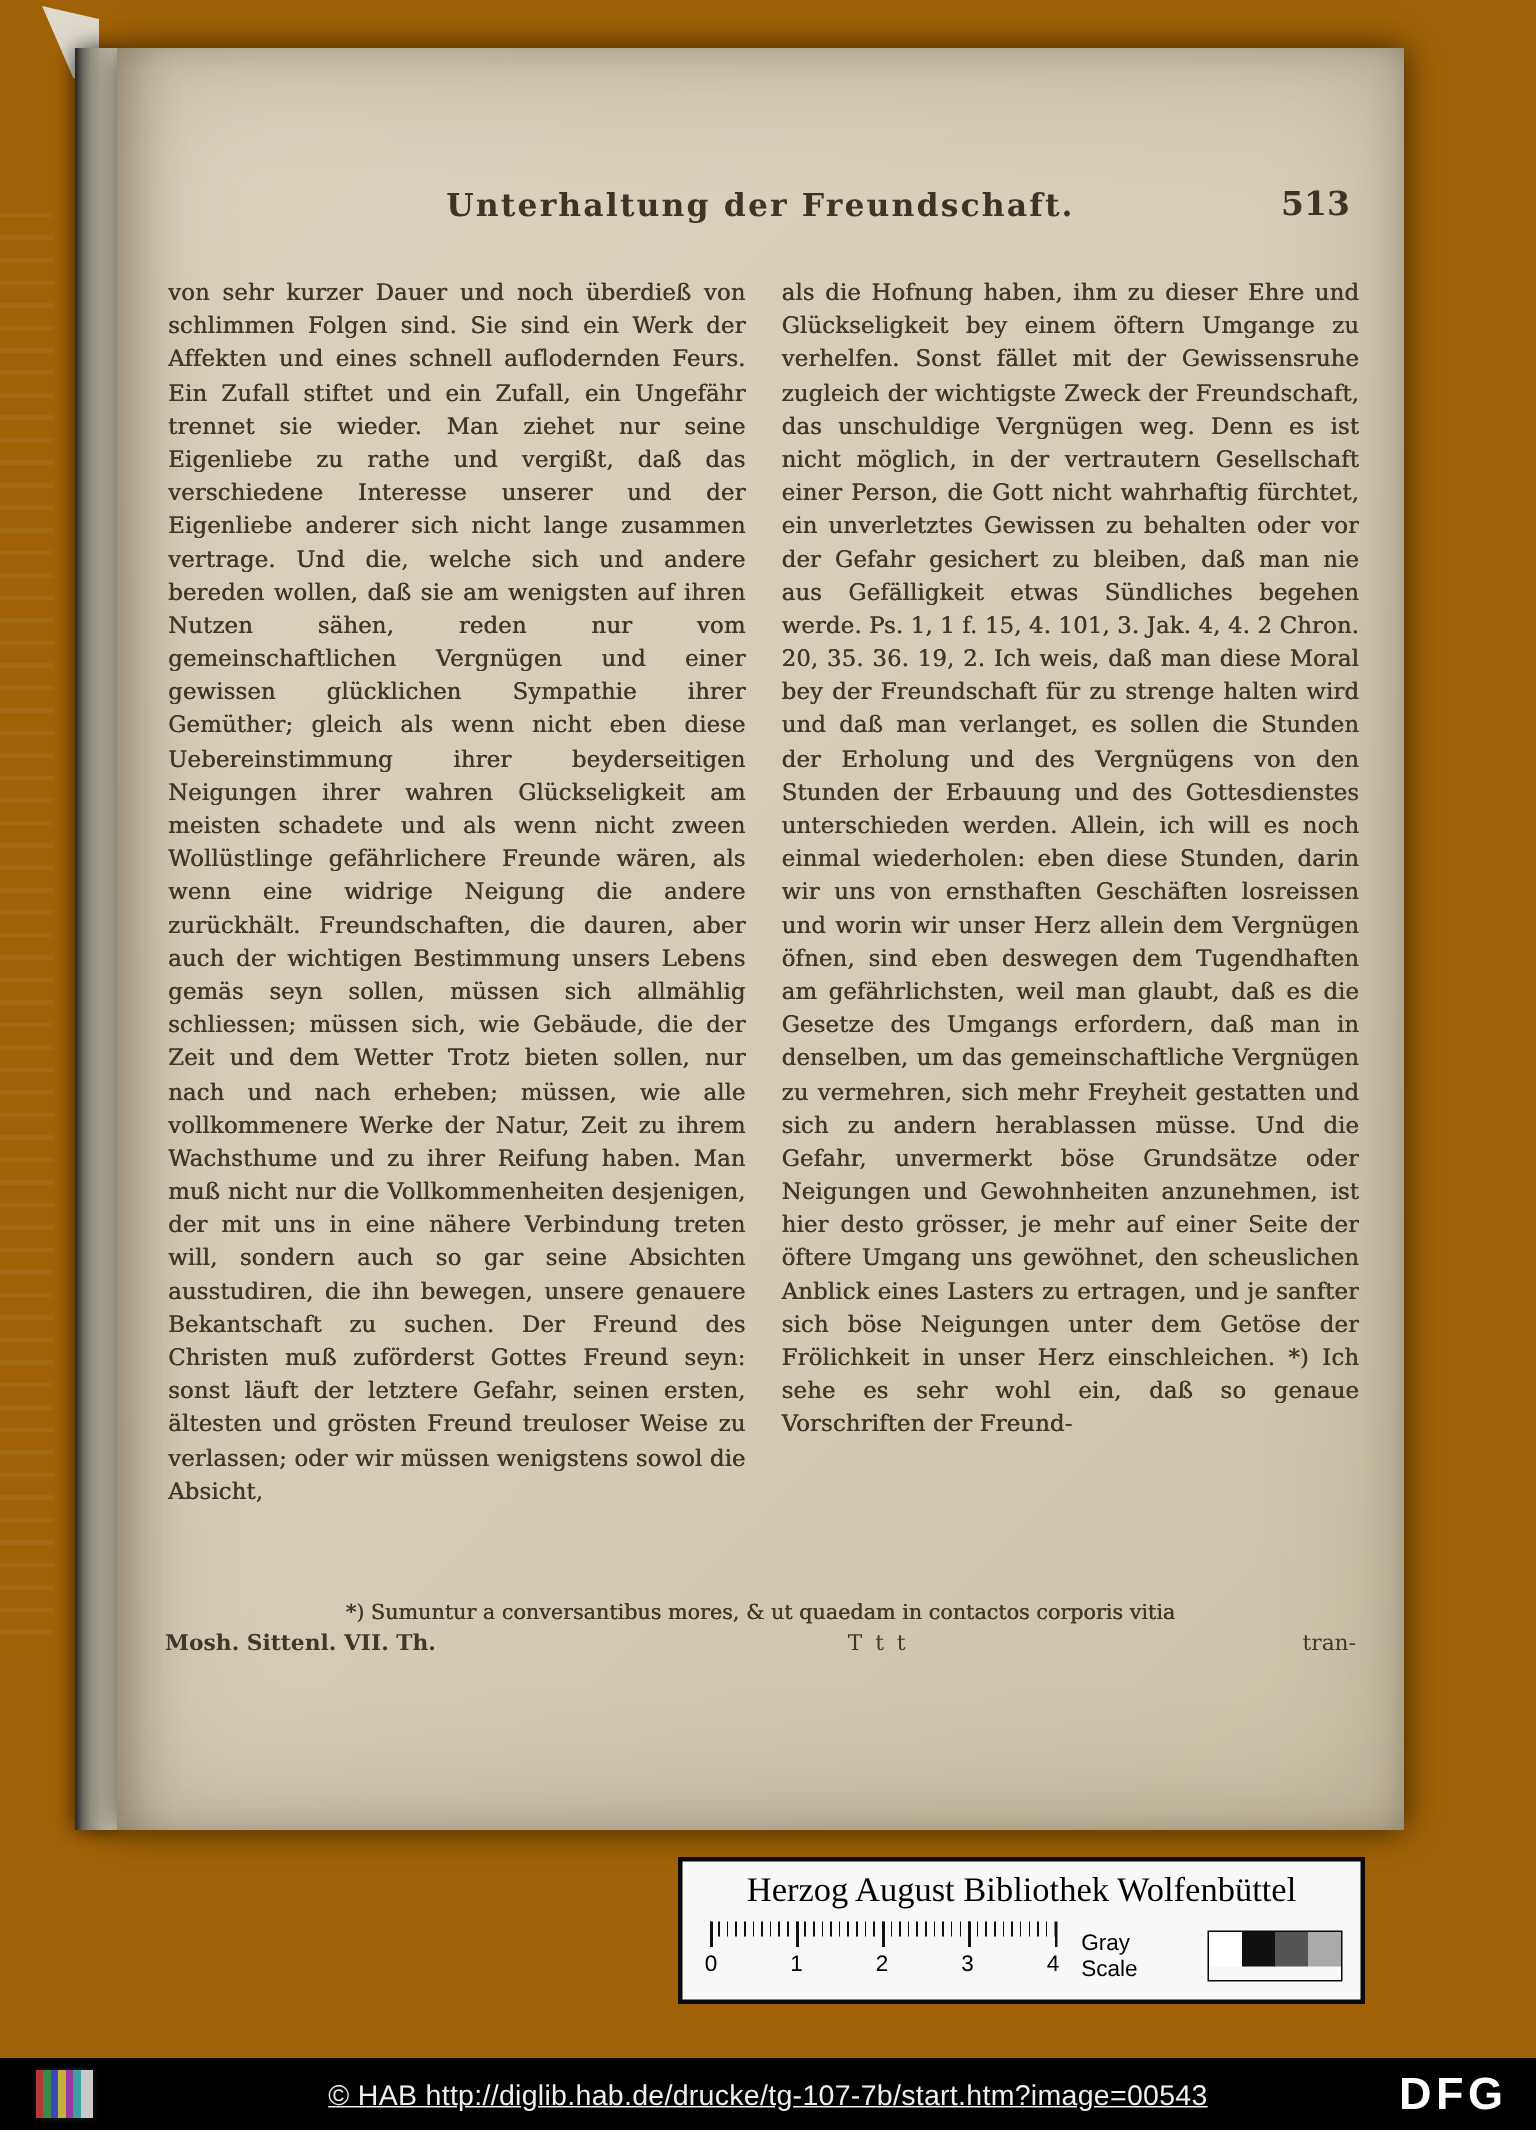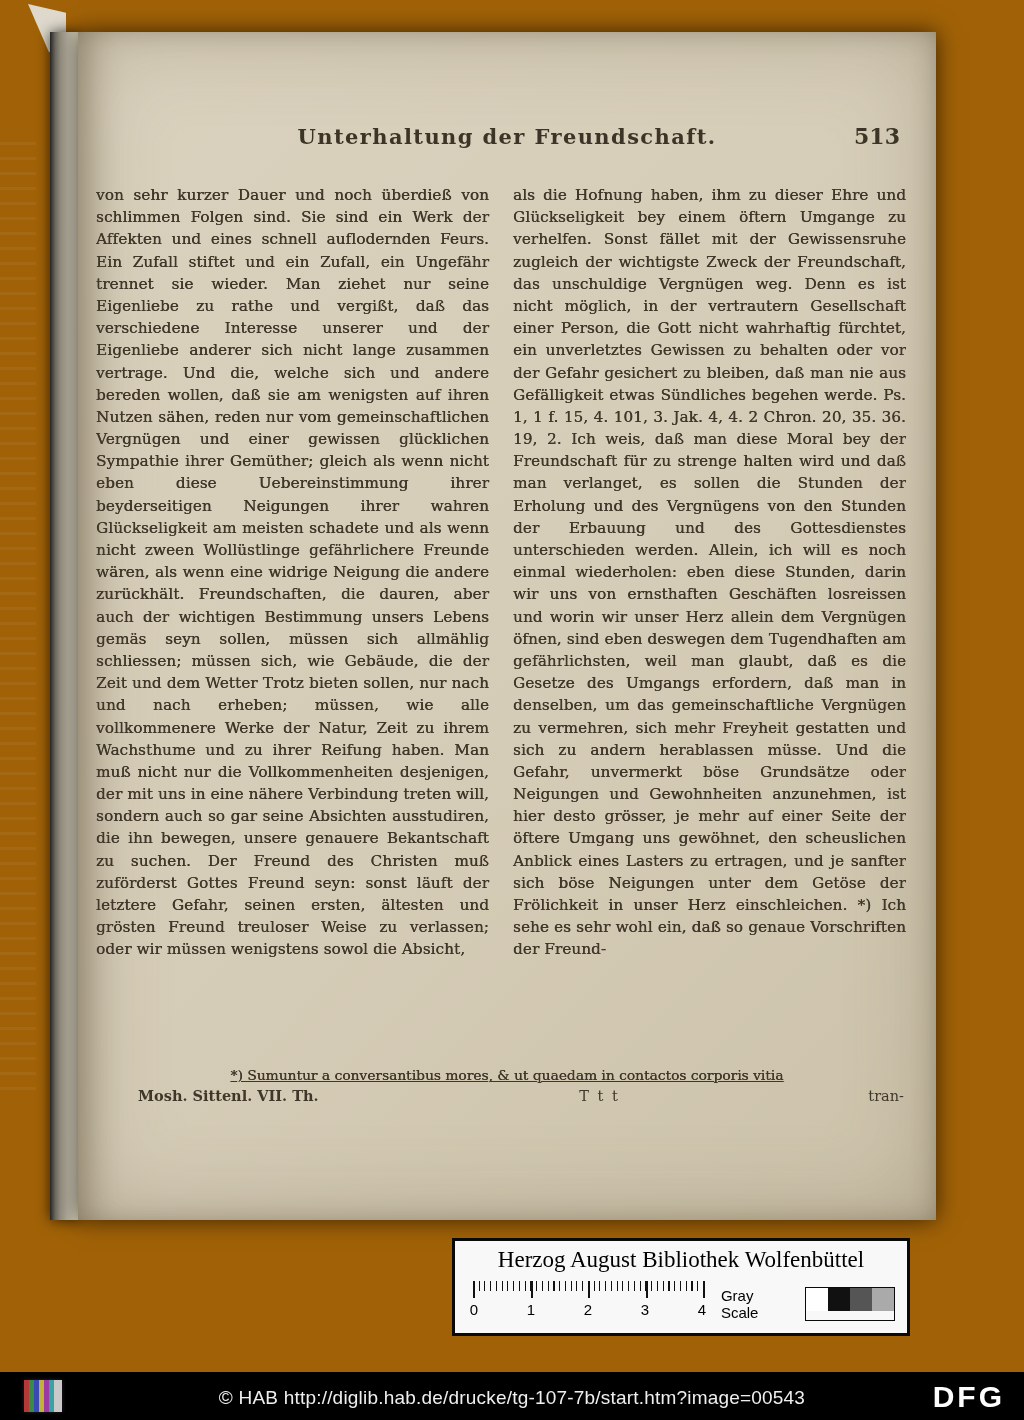--- a/index.html
+++ b/index.html
@@ -25,30 +25,30 @@
     box-shadow: inset 0 0 90px rgba(95,78,50,.28),
                 inset 20px 0 34px -12px rgba(70,55,32,.45),
                 inset -12px 0 24px -12px rgba(70,55,32,.30),
                 0 0 22px rgba(0,0,0,.65);
     padding: 0 28px; }
 
   .page-header { position:relative; padding-top:92px; text-align:center; color:#3c3426; }
   .title { font-size:21px; font-weight:bold; letter-spacing:1.4px; }
   .pagenum { position:absolute; right:8px; bottom:0; font-size:22px; font-weight:bold; }
 
-  .columns { position:absolute; left:18px; right:30px; top:152px; height:868px;
+  .columns { position:absolute; left:34px; right:30px; top:152px; height:868px;
     display:flex; gap:24px; overflow:hidden; }
   .col { flex:1; text-align:justify; font-size:15.2px; line-height:1.46; color:#40372a;
     letter-spacing:.1px; text-shadow:.3px 0 0 currentColor; }
 
   .footnote-area { position:absolute; left:32px; right:32px; bottom:116px; color:#40372a; }
-  .footnote-line { font-size:13.8px; text-align:center; text-shadow:.25px 0 0 currentColor;text-decoration:underline; }
+  .footnote-line { font-size:13.8px; text-align:center; text-shadow:.25px 0 0 currentColor; }
   .footer-row { display:flex; justify-content:space-between; align-items:baseline;
     font-size:14.5px; margin-top:4px; }
-  .footer-row .source { font-weight:bold;margin-left:28px; }
+  .footer-row .source { font-weight:bold; }
   .footer-row .signature { letter-spacing:2px;margin-left:12px; }
 
   
   .label-box { position:absolute; left:452px; top:1238px; width:458px; height:98px;
     background:#f8f8f8; border:3px solid #0a0a0a; padding:6px 12px 8px;
     font-family:"Liberation Serif", serif; }
   .label-title { font-size:23px; font-weight:normal; color:#000; text-align:center; white-space:nowrap; }
   .label-row { display:flex; align-items:flex-start; margin-top:8px; }
   .ruler { position:relative; width:250px; height:42px; margin-left:4px; }
   .ticks { position:relative; height:17px; }
@@ -67,21 +67,21 @@
   .swatches { display:flex; border:1px solid #0a0a0a; }
   .swatch { width:22px; height:23px; display:block; }
 
   
   .bottom-bar { position:absolute; left:0; bottom:0; width:1024px; height:48px; background:#000; }
   .calib { position:absolute; left:24px; bottom:8px; width:38px; height:32px;
     background: linear-gradient(90deg,#b43a3a 0 5px,#3a8a4a 5px 10px,#3a4ab4 10px 15px,
       #c2b23a 15px 20px,#9a3aa2 20px 25px,#3aa2a2 25px 30px,#c9c9c9 30px 38px);
     box-shadow:0 0 4px rgba(255,255,255,.15); }
   .copyright { position:absolute; left:0; right:0; bottom:11px; text-align:center;
-    font-family:"Liberation Sans", sans-serif; font-size:19px; color:#efefef; letter-spacing:.2px; }
+    font-family:"Liberation Sans", sans-serif; font-size:19px; color:#efefef; letter-spacing:.2px;text-decoration:underline; }
   .dfg { position:absolute; right:19px; bottom:6px; font-family:"Liberation Sans", sans-serif;
     font-size:30px; font-weight:bold; letter-spacing:3px; color:#fdfdfd; }
 </style>
 </head>
 <body>
 
 <div class="stage">
 
   <div class="adjacent-edge"></div>
   <div class="corner-sliver"></div>

